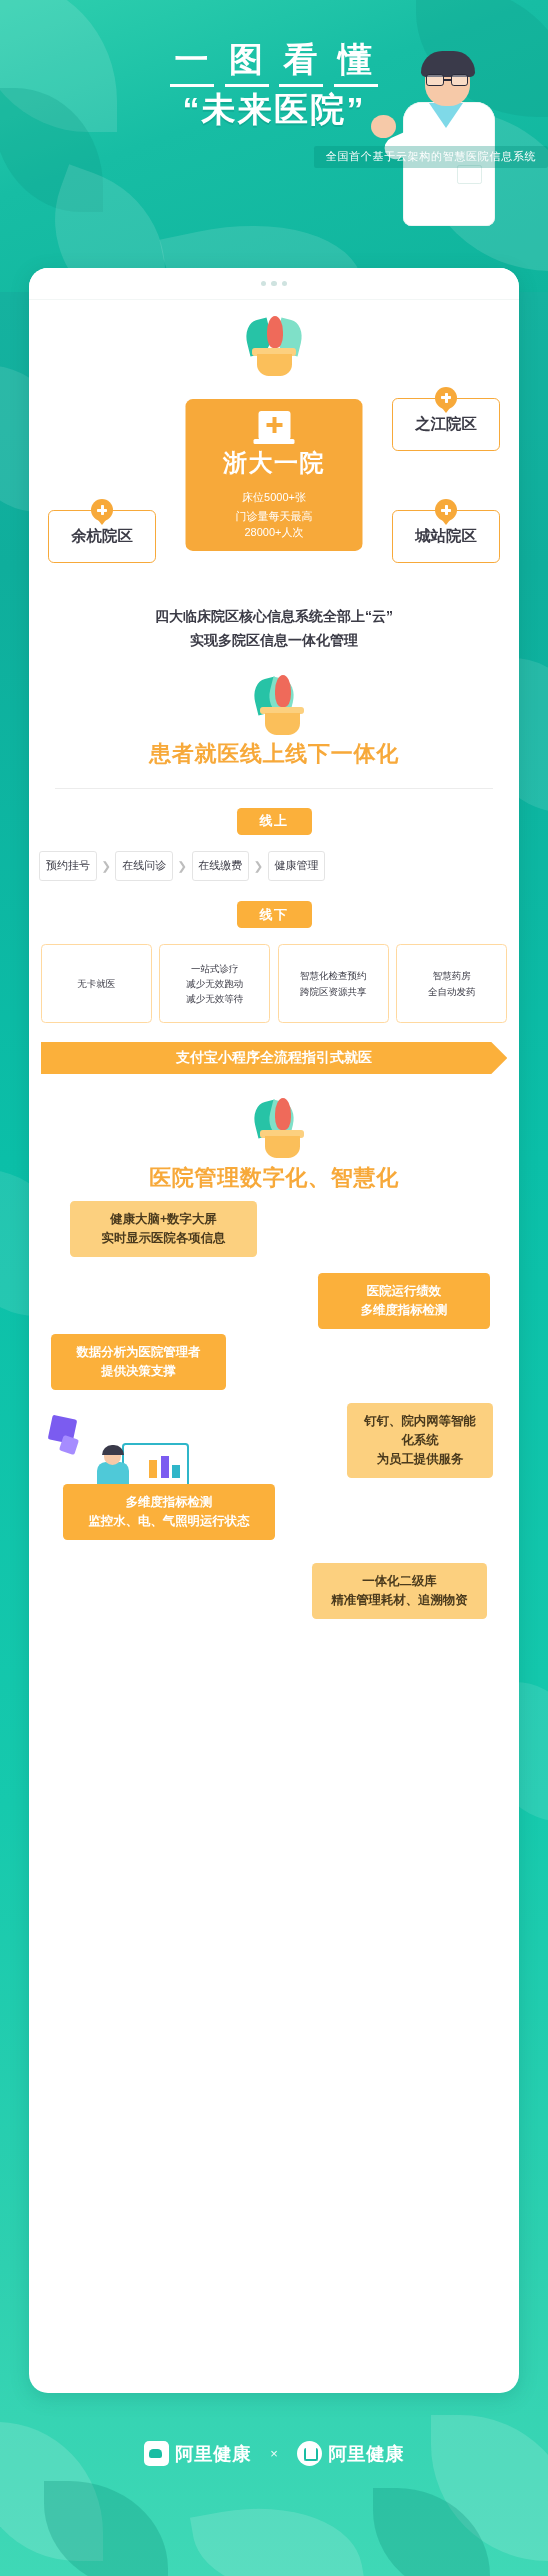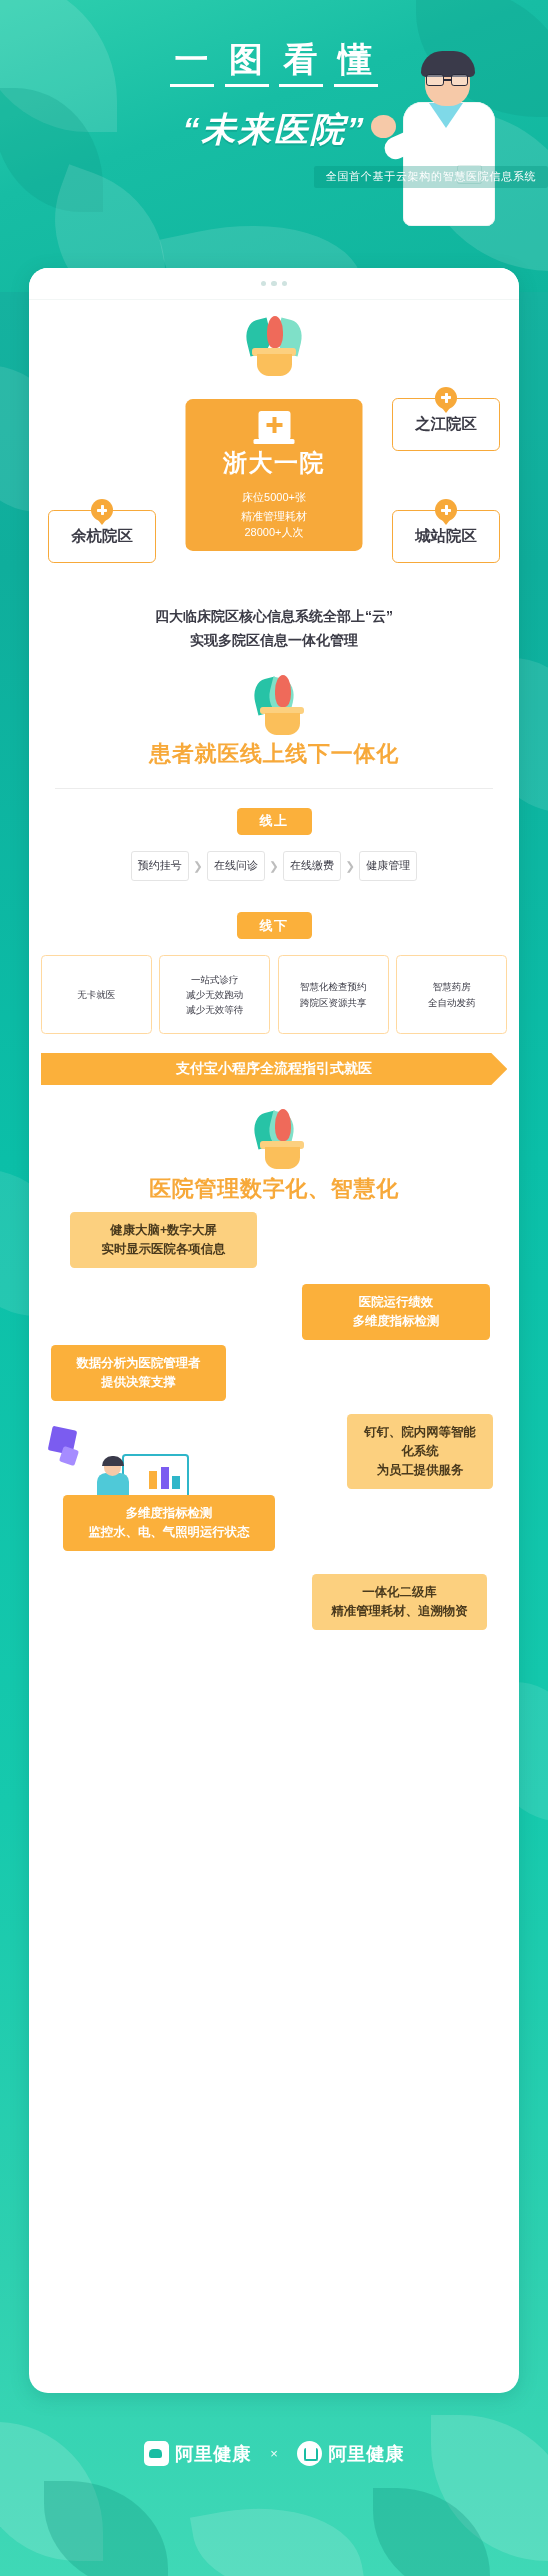--- a/index.html
+++ b/index.html
@@ -45,27 +45,26 @@
   .title-line1 .ch {
     color: #fff;
     font-size: 34px;
     font-weight: bold;
     line-height: 1;
     padding: 4.4px 4.4px 7.3px 4.4px;
     border-bottom: 3.7px solid #ffffff;
     letter-spacing: 1.5px;
   }
   .title-line2 {
-    margin-top: 20px;
+    margin-top: 0;
     color: #ffffff;
     font-size: 34px;
     font-weight: bold;
     letter-spacing: 2.2px;
     text-shadow: 0 1.5px 0 rgba(0,120,105,0.25);
-    font-style: italic;
   }
   .title-line2 .quote { color: #ffffff; font-size: 34px; }
   .subtitle {
     margin: 13px auto 0;
     display: inline-block;
     background: rgba(0,140,120,0.30);
     color: #ffffff;
     font-size: 11px;
     letter-spacing: 0.7px;
     padding: 3.7px 11.7px;
@@ -170,28 +169,28 @@
   
   .sec-title {
     text-align: center;
     font-size: 22px; font-weight: bold; color: #f7a93a;
     letter-spacing: 0.7px; margin-top: 2.9px;
   }
   .divider { height: 0.7px; background: #ececec; margin: 19px 26px; }
 
   
   .pill {
-    display: block; width: 75px; margin: 11px auto;
+    display: block; width: 75px; margin: 0 auto;
     background: #fbb03b; color: #fff; font-size: 13px; font-weight: bold;
     text-align: center; padding: 4.4px 0; border-radius: 4.4px; letter-spacing: 1.5px;
   }
 
   
   .flow {
-    display: flex; align-items: center; justify-content: center;
+    display: flex; align-items: center; 
     gap: 4.4px; margin-top: 16px; padding: 0 10.2px;
   }
   .flow-item {
     border: 0.7px solid #e4e4e4; border-radius: 2.9px;
     font-size: 11px; color: #3b3b46; padding: 6.6px 5.8px; white-space: nowrap;
   }
   .chev { color: #bdbdbd; font-size: 11.7px; }
 
   
   .offline {
@@ -223,21 +222,21 @@
   .dm-wrap { position: relative; margin-top: 4.4px; height: 468px; }
   .dm-box {
     position: absolute;
     background: #fbb03b; color: #fff;
     font-size: 12.4px; font-weight: bold; line-height: 1.55;
     padding: 8.8px 11.7px; border-radius: 4.4px;
     text-align: center;
   }
   .dm-box.yellow { background: #fcd07f; color: #4a3a1d; }
   .b1 { left: 41px;  top: 4.4px;   width: 187px; }
-  .b2 { right: 29px; top: 76px; width: 188px; margin-left: 36px; }
+  .b2 { right: 29px; top: 76px; width: 172px; margin-left: 36px; }
   .b3 { left: 22px;  top: 137px; width: 175px; }
   .b4 { right: 26px; top: 206px; width: 146px; }
   .b5 { left: 34px;  top: 287px; width: 212px; }
   .b6 { right: 32px; top: 366px; width: 175px; }
 
   
   .desk { position: absolute; left: 20.5px; top: 192px; width: 161px; height: 117px; }
   .desk .cube { position:absolute; left: 0; top: 28px; width: 25px; height: 25px; background:#7b5cf0; transform: rotate(12deg); border-radius:2.2px;}
   .desk .cube2 { position:absolute; left: 11.7px; top: 48px; width: 16px; height: 16px; background:#a68cff; transform: rotate(18deg); border-radius:2.2px;}
   .desk .table { position:absolute; left: 19px; bottom: 11.7px; width: 137px; height: 6.6px; background:#2fb6c9; border-radius: 2.2px;}
@@ -358,21 +357,21 @@
       <span class="pin">
           <span class="cross"></span>
         </span>
       <span>城站院区</span>
     </div>
 
     <div class="center-badge">
       <div class="bldg"><span class="c"></span><span class="base"></span></div>
       <div class="cb-name">浙大一院</div>
       <div class="cb-l1">床位5000+张</div>
-      <div class="cb-l2">精准管理耗材</div>
+      <div class="cb-l2">门诊量每天最高</div>
       <div class="cb-l3">28000+人次</div>
     </div>
   </div>
 
   <div class="summary">
     <div>四大临床院区核心信息系统全部上“云”</div>
     <div>实现多院区信息一体化管理</div>
   </div>
 
   <div class="plant small" style="margin-top:32px;">

